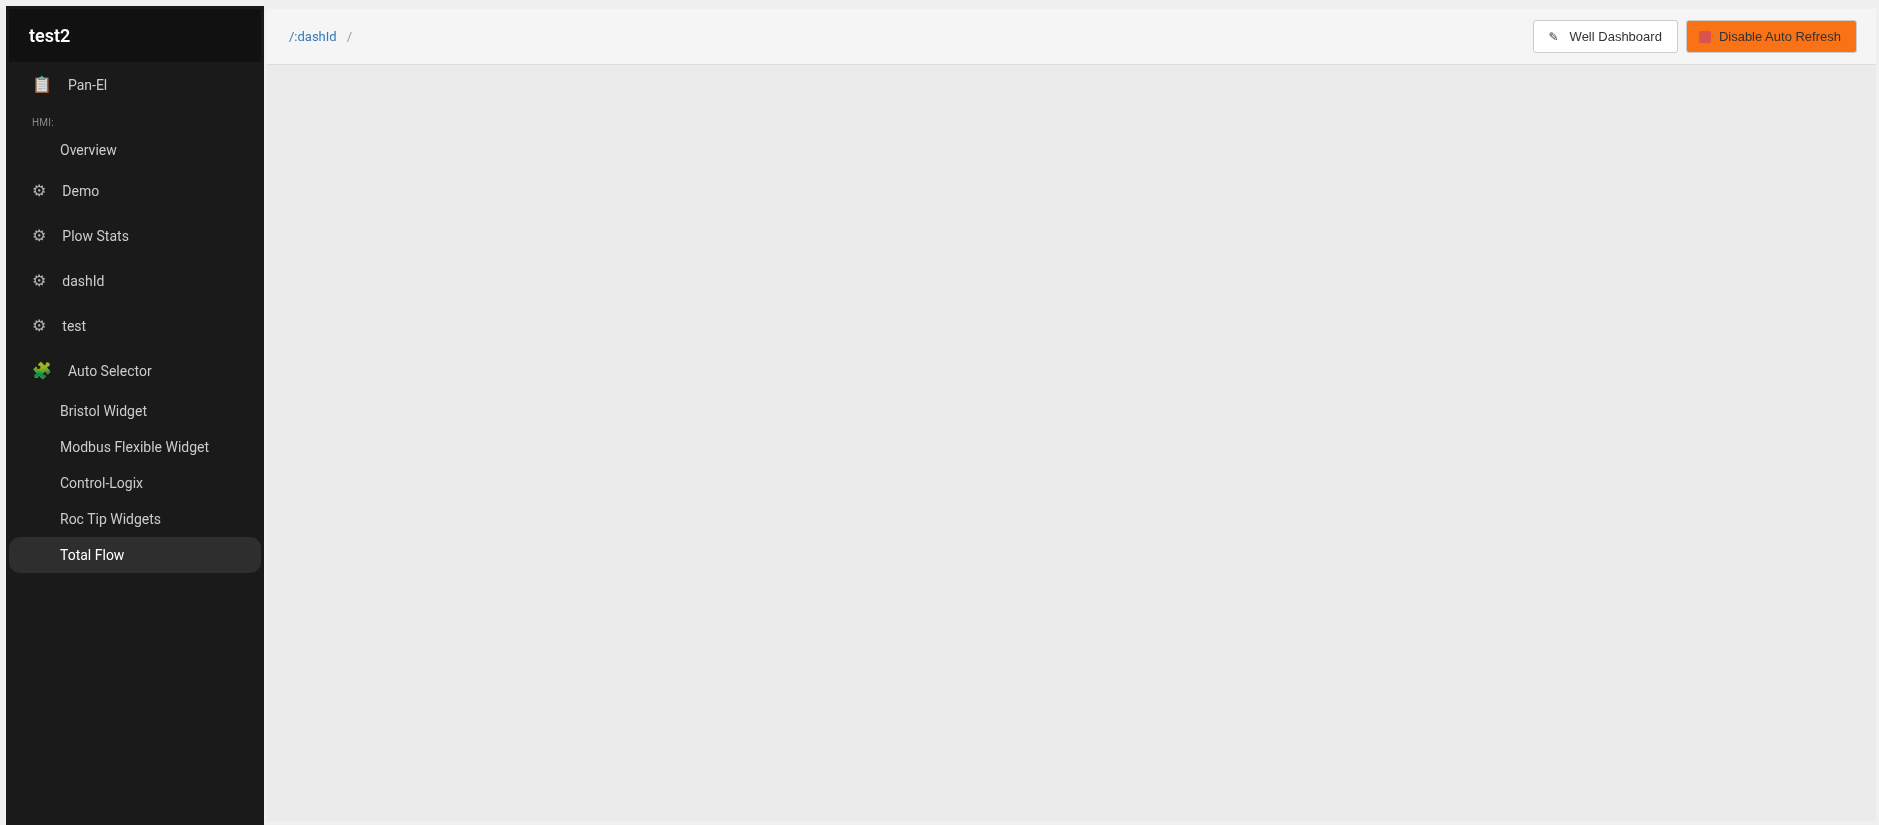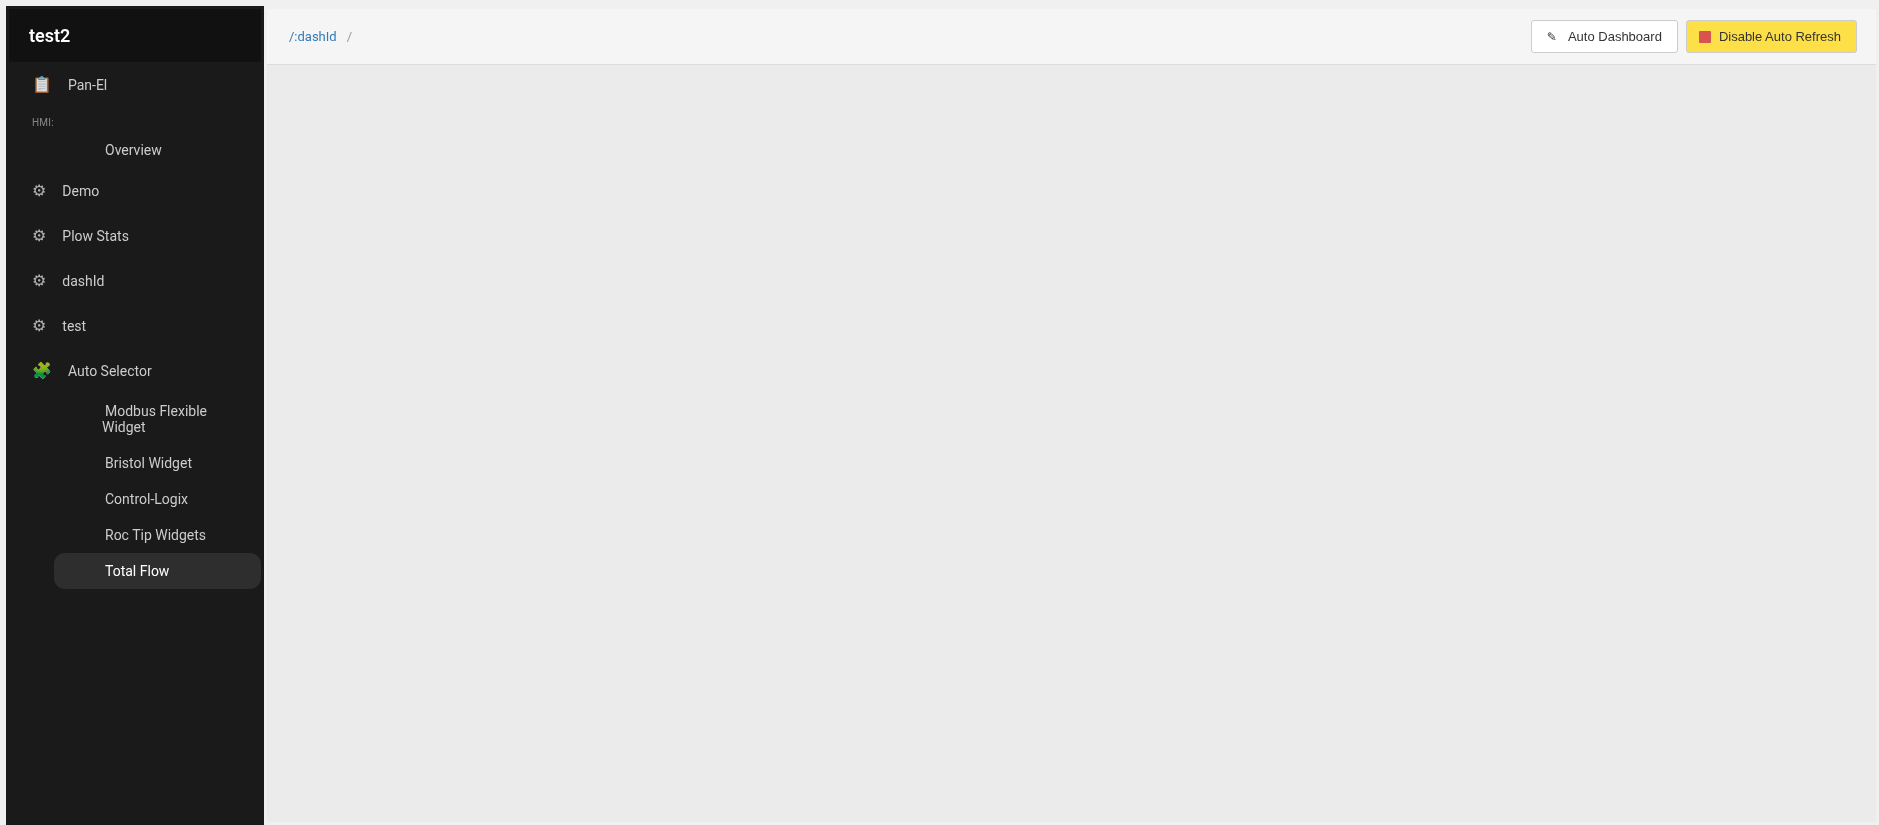--- a/index.html
+++ b/index.html
@@ -60,21 +60,20 @@
       font-size: 16px;
       opacity: 0.85;
     }
 
     .sidebar-plain-item {
       padding: 10px 20px 10px 48px;
       cursor: pointer;
       color: #cccccc;
       font-size: 14px;
       transition: background 0.15s;
-      margin-left: 45px;
     }
 
     .sidebar-plain-item.active {
       background: #2e2e2e;
       color: #fff;
       border-radius: 11px;
     }
 
     
     .main-content {
@@ -131,21 +130,21 @@
       font-size: 13px;
       color: #333;
       cursor: pointer;
     }
 
     .btn-disable-refresh {
       display: flex;
       align-items: center;
       gap: 5px;
       padding: 5px 12px;
-      background: #fde047;
+      background: #f97316;
       border: 1px solid #ccc;
       border-radius: 3px;
       font-size: 13px;
       color: #333;
       cursor: pointer;
     }
 
     .red-square {
       width: 12px;
       height: 12px;
@@ -204,25 +203,25 @@
     <span class="icon">⚙</span>
     <span>test</span>
   </div>
 
   <div class="sidebar-item">
     <span class="icon">🧩</span>
     <span>Auto Selector</span>
   </div>
 
   <div class="sidebar-plain-item">
+    <span>Bristol Widget</span>
+  </div>
+
+  <div class="sidebar-plain-item">
     <span>Modbus Flexible Widget</span>
-  </div>
-
-  <div class="sidebar-plain-item">
-    <span>Bristol Widget</span>
   </div>
 
   <div class="sidebar-plain-item">
     <span>Control-Logix</span>
   </div>
 
   <div class="sidebar-plain-item">
     <span>Roc Tip Widgets</span>
   </div>
 
@@ -235,21 +234,21 @@
 
   <div class="topbar">
     <div class="breadcrumb">
       <a class="breadcrumb-link">/:dashId</a>
       <span class="breadcrumb-separator">/</span>
     </div>
 
     <div class="topbar-actions">
       <button class="btn-edit-dashboard">
         <span class="edit-icon">✎</span>
-        <span>Auto Dashboard</span>
+        <span>Well Dashboard</span>
       </button>
       <button class="btn-disable-refresh">
         <span class="red-square"></span>
         <span>Disable Auto Refresh</span>
       </button>
     </div>
   </div>
 
   <div class="dashboard-area">
   </div>

